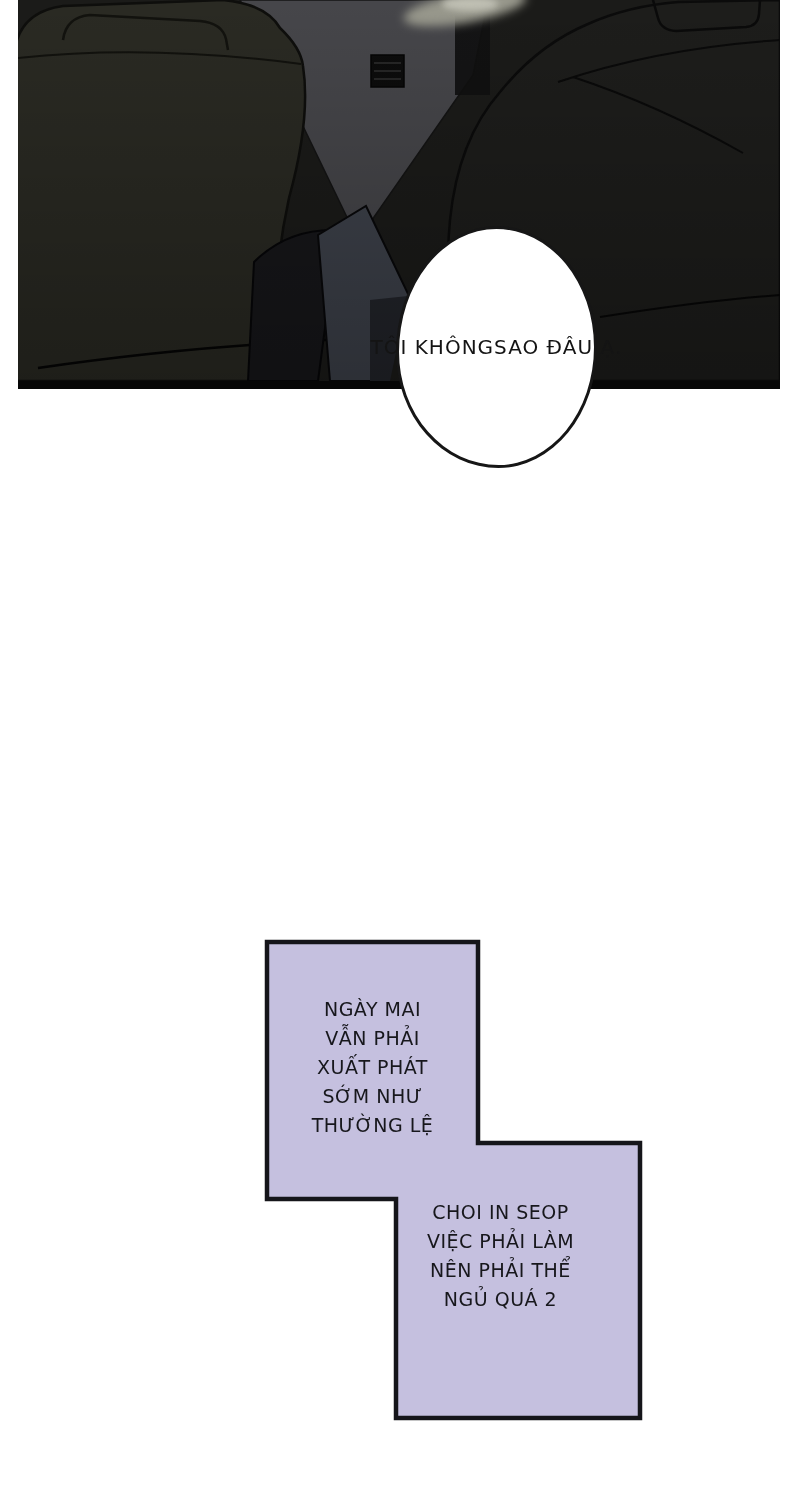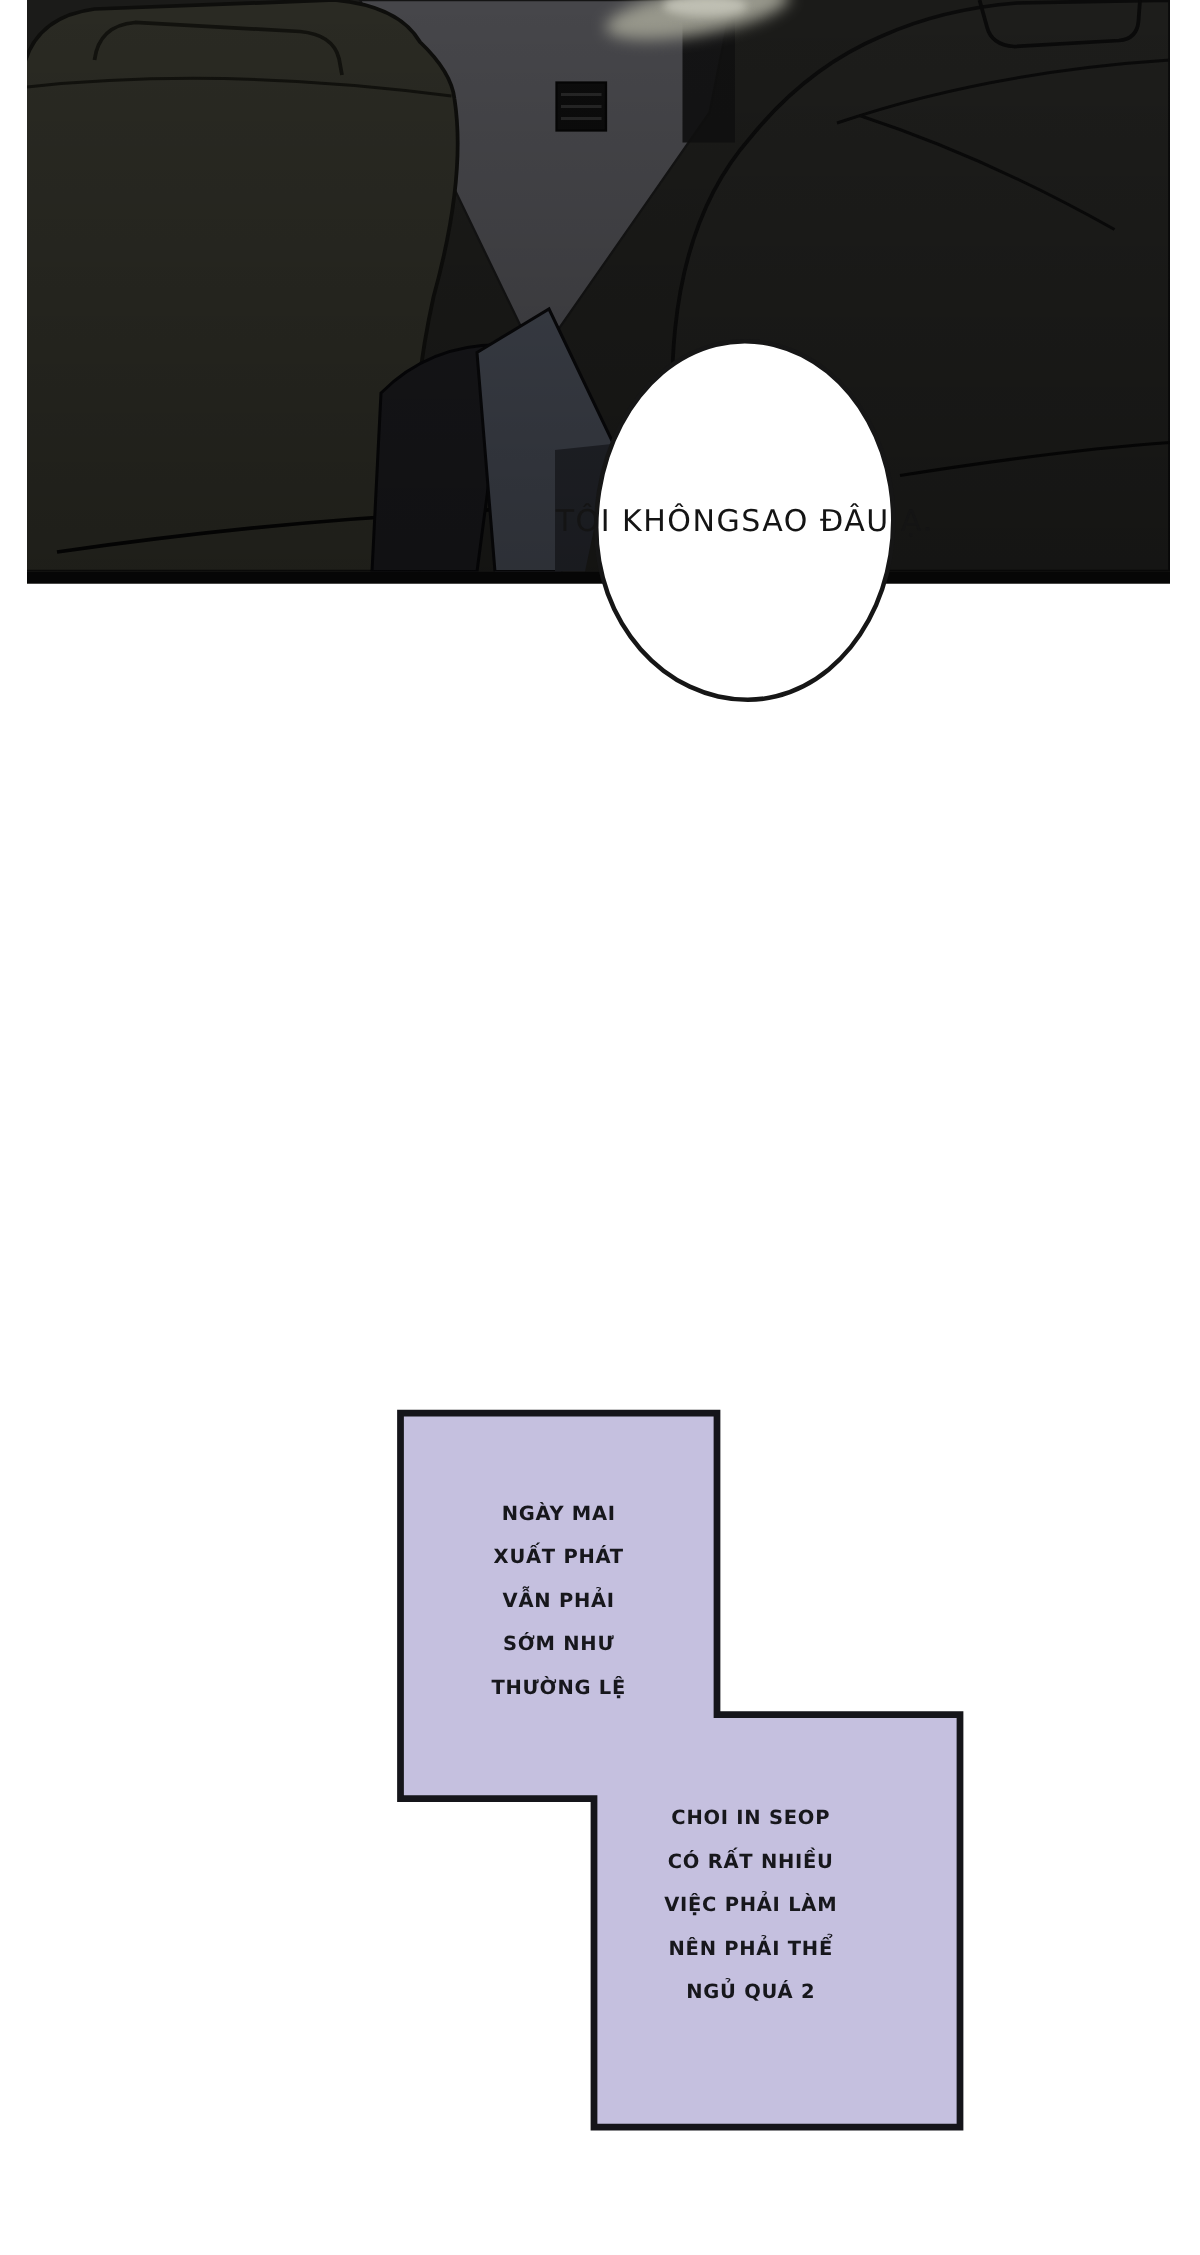--- a/index.html
+++ b/index.html
@@ -17,21 +17,21 @@
           border-radius:50% 50% 49% 51% / 52% 50% 50% 48%;
           display:flex;flex-direction:row;justify-content:center;align-items:center;
           z-index:5;}
   .bubble-line{font-size:20px;line-height:33px;letter-spacing:1px;color:#141414;
                white-space:nowrap;text-align:center;}
 
   
   .caption-svg{position:absolute;left:0;top:0;z-index:3;}
 
   .caption-text{position:absolute;z-index:4;text-align:center;color:#17171c;}
-  .caption-line{font-size:13px;line-height:29px;letter-spacing:0.5px;white-space:nowrap;font-weight:bold;}
+  .caption-line{font-size:19px;line-height:29px;letter-spacing:0.5px;white-space:nowrap;}
   .caption-1{left:271px;top:995px;width:203px;}
   .caption-2{left:400px;top:1198px;width:201px;}
 </style>
 </head>
 <body>
 
 <div class="page">
 
   <div class="panel">
     <svg width="762" height="381" viewBox="0 0 762 381">
@@ -87,27 +87,26 @@
     <div class="bubble-line">TÔI KHÔNG</div>
     <div class="bubble-line">SAO ĐÂU Ạ.</div>
   </div>
 
   <svg class="caption-svg" width="800" height="1503" viewBox="0 0 800 1503">
     <path d="M 267,942 L 478,942 L 478,1143 L 640,1143 L 640,1418 L 396,1418 L 396,1199 L 267,1199 Z" fill="#c5c0df" stroke="#15151a" stroke-width="4.5" stroke-linejoin="miter"></path>
   </svg>
 
   <div class="caption-text caption-1">
     <div class="caption-line">NGÀY MAI</div>
+    <div class="caption-line">VẪN PHẢI</div>
     <div class="caption-line">XUẤT PHÁT</div>
-    <div class="caption-line">VẪN PHẢI</div>
     <div class="caption-line">SỚM NHƯ</div>
     <div class="caption-line">THƯỜNG LỆ</div>
   </div>
 
   <div class="caption-text caption-2">
     <div class="caption-line">CHOI IN SEOP</div>
-    <div class="caption-line">CÓ RẤT NHIỀU</div>
     <div class="caption-line">VIỆC PHẢI LÀM</div>
     <div class="caption-line">NÊN PHẢI THỂ</div>
     <div class="caption-line">NGỦ QUÁ 2</div>
   </div>
 
 </div>
 
 </body></html>

